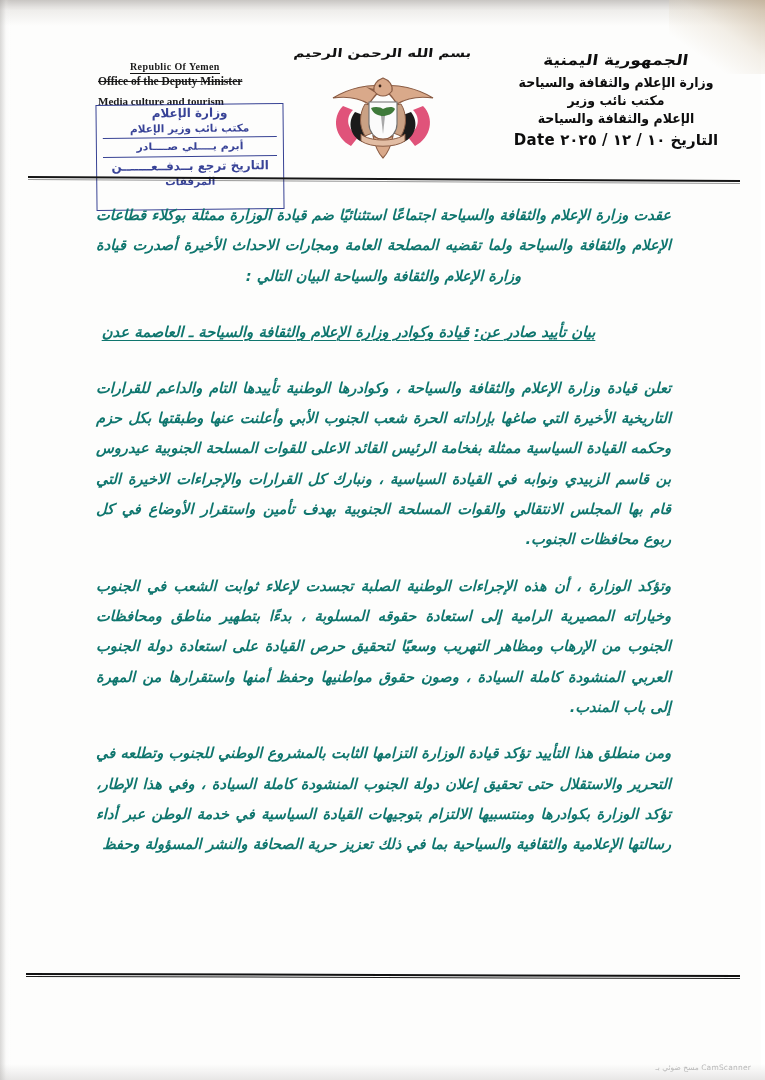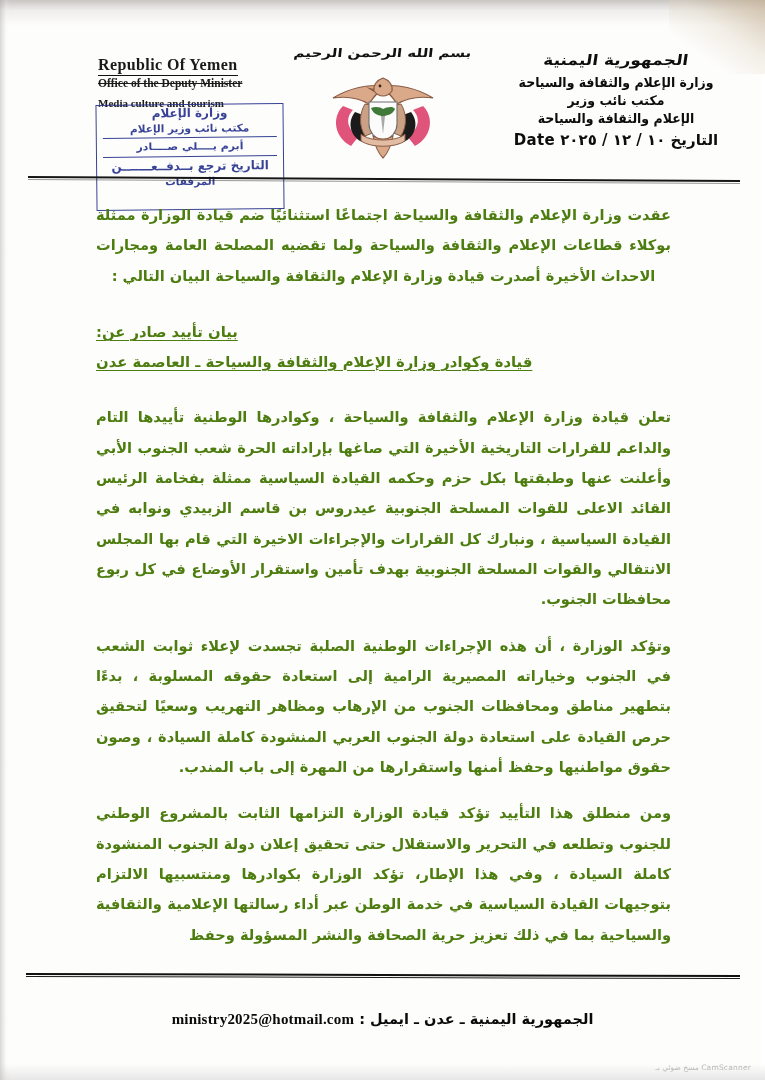--- a/index.html
+++ b/index.html
@@ -97,26 +97,27 @@
     position: absolute;
     top: 28px;
     left: 98px;
     width: 200px;
     direction: ltr;
     text-align: left;
     font-family: "Liberation Serif", serif;
     color: #1a1a1a;
   }
   .letterhead-en .l1 {
-    font-size: 16px;
+    font-size: 10px;
     font-weight: bold;
     letter-spacing: .4px;
     border-bottom: 1.4px solid #111;
     display: inline-block;
     padding-bottom: 1px;
+    margin-left: 32px;
   }
   .letterhead-en .l2 {
     font-size: 11.5px;
     font-weight: bold;
     margin-top: 1px;
     text-decoration: line-through;
     text-decoration-thickness: 1px;
   }
   .letterhead-en .l3 {
     font-size: 11px;
@@ -215,37 +216,38 @@
   }
 
   
   .body-area {
     position: absolute;
     top: 200px;
     left: 96px;
     right: 94px;
     direction: rtl;
     text-align: justify;
-    color: #4d7c0f;
+    color: #0f766e;
+    font-style: italic;
   }
   .para {
     font-size: 14.6px;
     font-weight: bold;
     line-height: 2.08;
     letter-spacing: 0px;
     margin: 0 0 16px 0;
     text-align: justify;
     text-align-last: right;
   }
   .para.first { margin-bottom: 26px; }
   .para.tail-center { text-align-last: center; }
 
   .title-block {
     margin: 6px 0 26px 0;
-    text-align: left;
+    text-align: center;
   }
   .title-line {
     display: inline-block;
     font-size: 14.8px;
     font-weight: bold;
     text-decoration: underline;
     text-underline-offset: 3px;
     text-decoration-thickness: 1.3px;
     line-height: 2.0;
   }
@@ -381,23 +383,19 @@
       <div class="title-line">قيادة وكوادر وزارة الإعلام والثقافة والسياحة ـ العاصمة عدن</div>
     </div>
 
     <p class="para">تعلن قيادة وزارة الإعلام والثقافة والسياحة ، وكوادرها الوطنية تأييدها التام والداعم للقرارات التاريخية الأخيرة التي صاغها بإراداته الحرة شعب الجنوب الأبي وأعلنت عنها وطبقتها بكل حزم وحكمه القيادة السياسية ممثلة بفخامة الرئيس القائد الاعلى للقوات المسلحة الجنوبية عيدروس بن قاسم الزبيدي ونوابه في القيادة السياسية ، ونبارك كل القرارات والإجراءات الاخيرة التي قام بها المجلس الانتقالي والقوات المسلحة الجنوبية بهدف تأمين واستقرار الأوضاع في كل ربوع محافظات الجنوب.</p>
     <p class="para">وتؤكد الوزارة ، أن هذه الإجراءات الوطنية الصلبة تجسدت لإعلاء ثوابت الشعب في الجنوب وخياراته المصيرية الرامية إلى استعادة حقوقه المسلوبة ، بدءًا بتطهير مناطق ومحافظات الجنوب من الإرهاب ومظاهر التهريب وسعيًا لتحقيق حرص القيادة على استعادة دولة الجنوب العربي المنشودة كاملة السيادة ، وصون حقوق مواطنيها وحفظ أمنها واستقرارها من المهرة إلى باب المندب.</p>
     <p class="para">ومن منطلق هذا التأييد تؤكد قيادة الوزارة التزامها الثابت بالمشروع الوطني للجنوب وتطلعه في التحرير والاستقلال حتى تحقيق إعلان دولة الجنوب المنشودة كاملة السيادة ، وفي هذا الإطار، تؤكد الوزارة بكوادرها ومنتسبيها الالتزام بتوجيهات القيادة السياسية في خدمة الوطن عبر أداء رسالتها الإعلامية والثقافية والسياحية بما في ذلك تعزيز حرية الصحافة والنشر المسؤولة وحفظ</p>
   </div>
 
   <div class="footer-rule"></div>
 
-  <div class="footer">
-    <span>الجمهورية اليمنية ـ عدن ـ ايميل :</span>
-    <span class="mail">ministry2025@hotmail.com</span>
-  </div>
 
   <div class="watermark">
     <span class="wm-ar">مسح ضوئي بـ</span>
     <span>CamScanner</span>
   </div>
 
 </div>
 
 </body></html>

